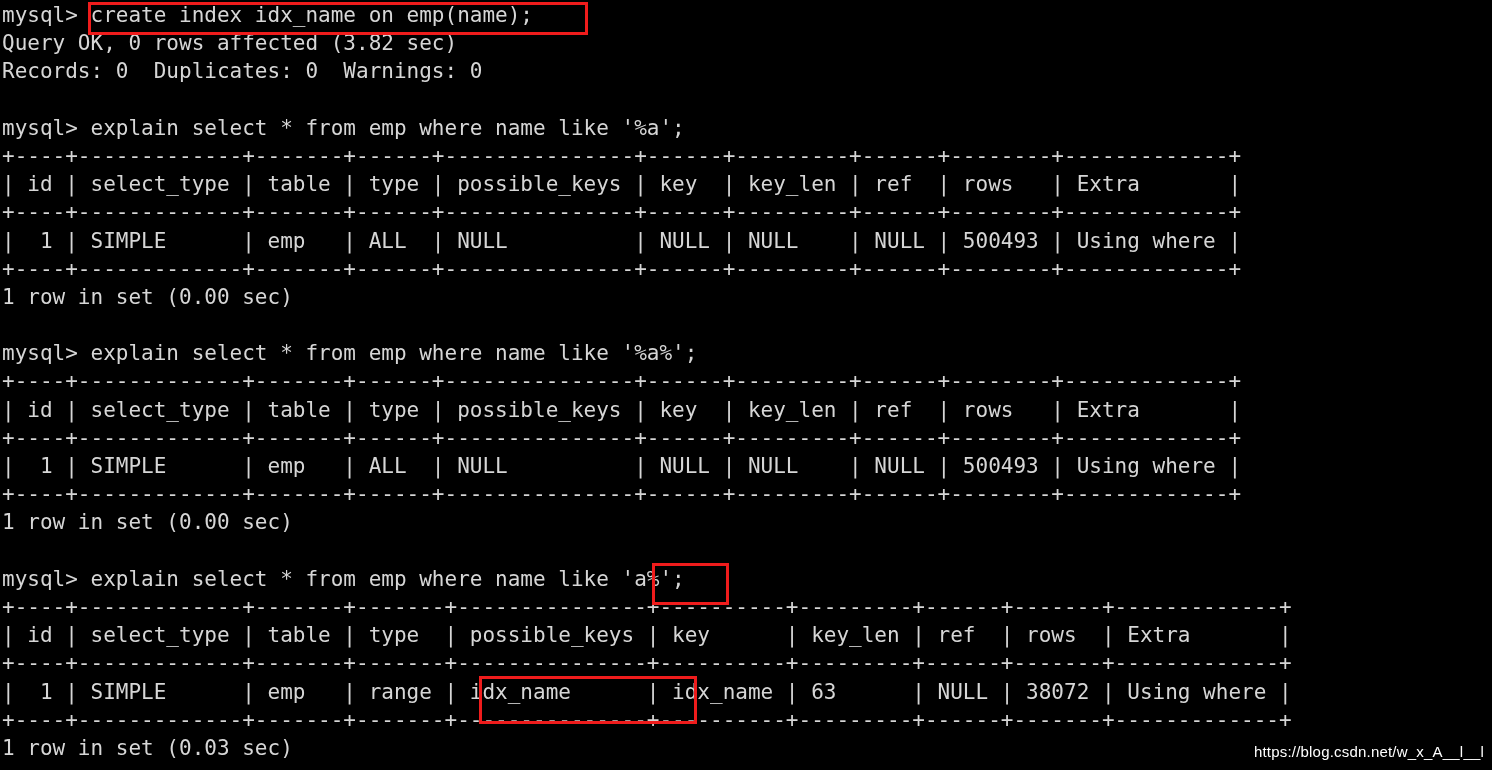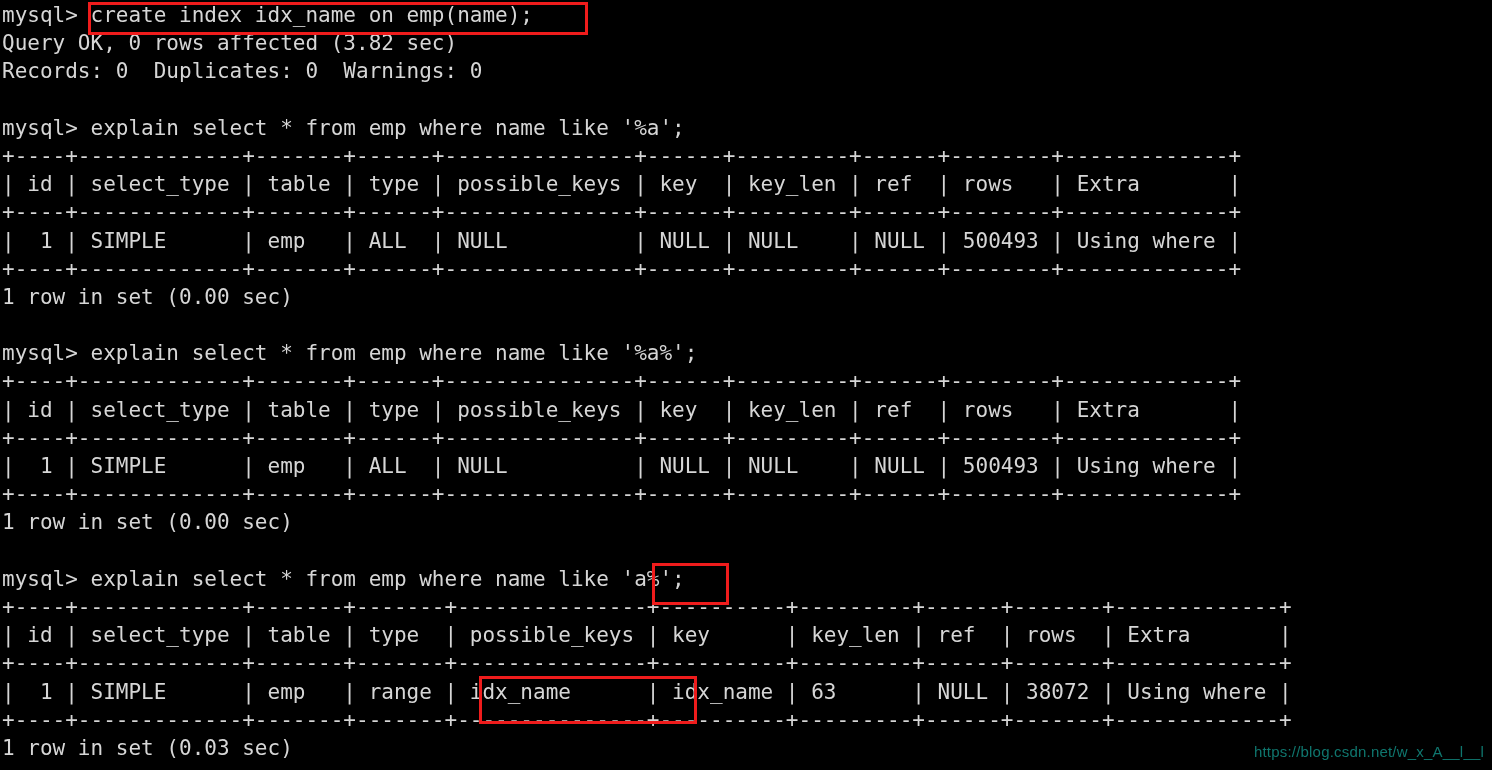--- a/index.html
+++ b/index.html
@@ -40,21 +40,21 @@
     box-sizing: border-box;
     pointer-events: none;
     background: transparent;
   }
   #watermark {
     position: absolute;
     right: 8px;
     bottom: 4px;
     font-family: "Liberation Sans", "DejaVu Sans", sans-serif;
     font-size: 15px;
-    color: #0f766e;
+    color: #ffffff;
     letter-spacing: 0.2px;
     white-space: pre;
   }
 </style>
 </head>
 <body>
 
 <div id="terminal">
 
   <div id="lines"><div class="tline">mysql&gt; create index idx_name on emp(name);</div><div class="tline">Query OK, 0 rows affected (3.82 sec)</div><div class="tline">Records: 0  Duplicates: 0  Warnings: 0</div><div class="tline"></div><div class="tline">mysql&gt; explain select * from emp where name like '%a';</div><div class="tline">+----+-------------+-------+------+---------------+------+---------+------+--------+-------------+</div><div class="tline">| id | select_type | table | type | possible_keys | key  | key_len | ref  | rows   | Extra       |</div><div class="tline">+----+-------------+-------+------+---------------+------+---------+------+--------+-------------+</div><div class="tline">|  1 | SIMPLE      | emp   | ALL  | NULL          | NULL | NULL    | NULL | 500493 | Using where |</div><div class="tline">+----+-------------+-------+------+---------------+------+---------+------+--------+-------------+</div><div class="tline">1 row in set (0.00 sec)</div><div class="tline"></div><div class="tline">mysql&gt; explain select * from emp where name like '%a%';</div><div class="tline">+----+-------------+-------+------+---------------+------+---------+------+--------+-------------+</div><div class="tline">| id | select_type | table | type | possible_keys | key  | key_len | ref  | rows   | Extra       |</div><div class="tline">+----+-------------+-------+------+---------------+------+---------+------+--------+-------------+</div><div class="tline">|  1 | SIMPLE      | emp   | ALL  | NULL          | NULL | NULL    | NULL | 500493 | Using where |</div><div class="tline">+----+-------------+-------+------+---------------+------+---------+------+--------+-------------+</div><div class="tline">1 row in set (0.00 sec)</div><div class="tline"></div><div class="tline">mysql&gt; explain select * from emp where name like 'a%';</div><div class="tline">+----+-------------+-------+-------+---------------+----------+---------+------+-------+-------------+</div><div class="tline">| id | select_type | table | type  | possible_keys | key      | key_len | ref  | rows  | Extra       |</div><div class="tline">+----+-------------+-------+-------+---------------+----------+---------+------+-------+-------------+</div><div class="tline">|  1 | SIMPLE      | emp   | range | idx_name      | idx_name | 63      | NULL | 38072 | Using where |</div><div class="tline">+----+-------------+-------+-------+---------------+----------+---------+------+-------+-------------+</div><div class="tline">1 row in set (0.03 sec)</div></div>

